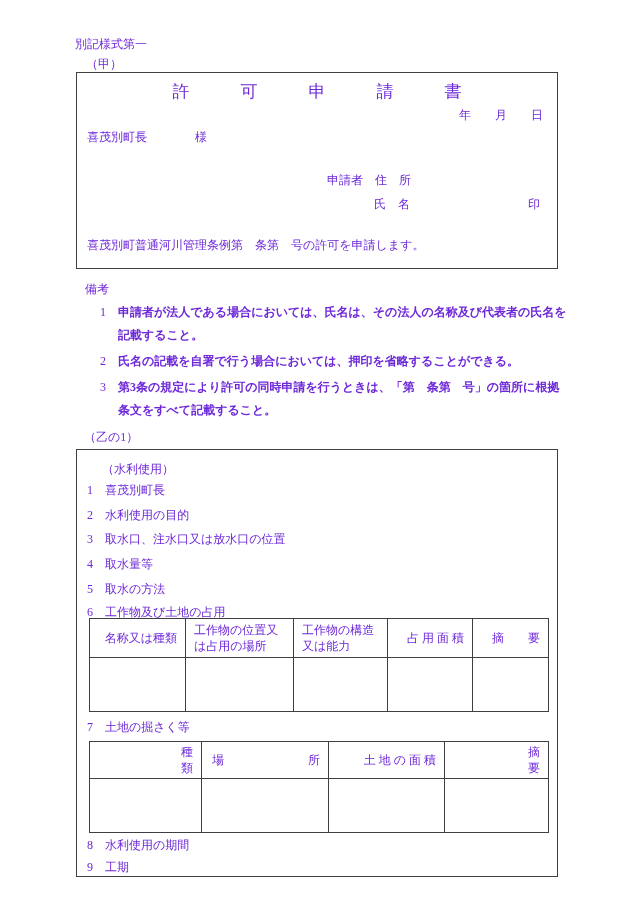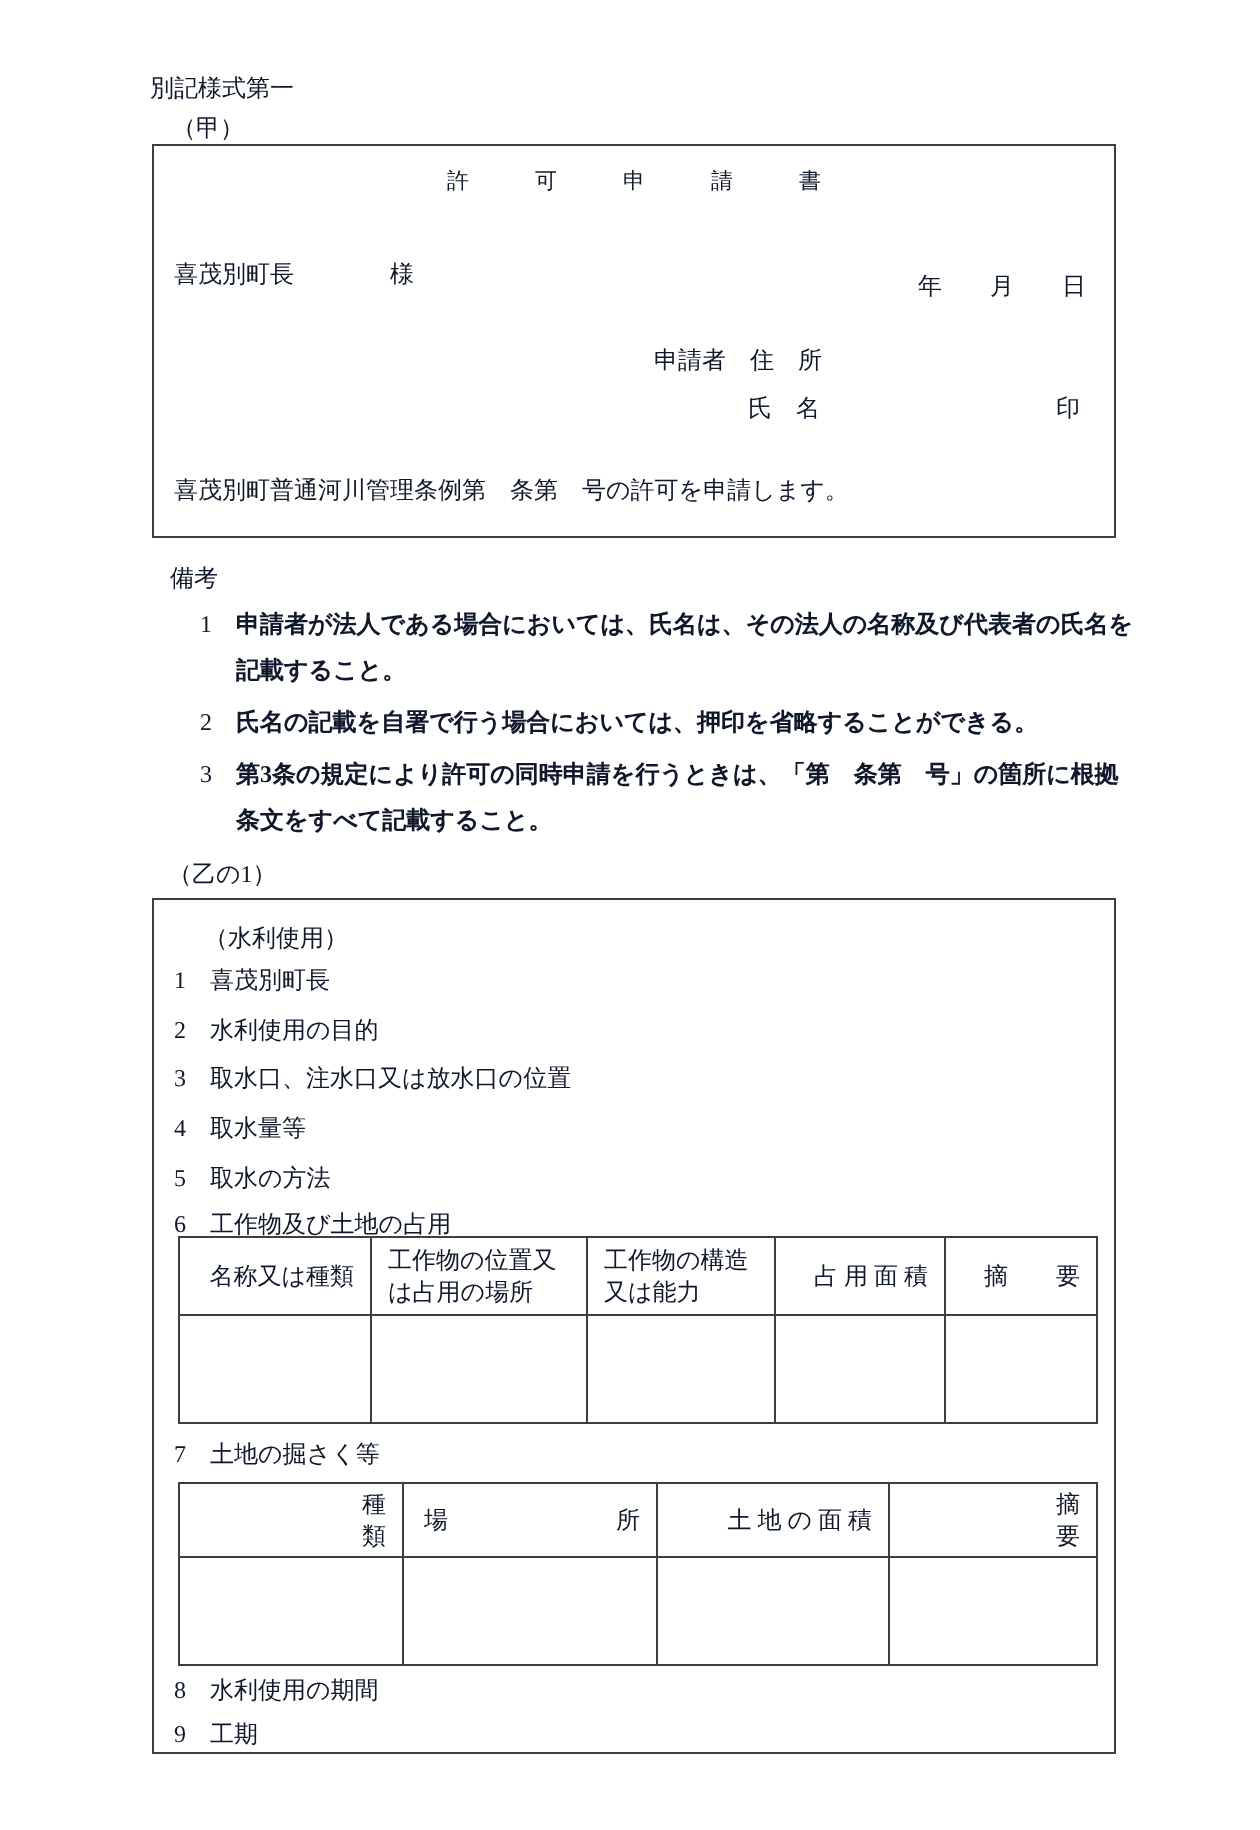--- a/index.html
+++ b/index.html
@@ -1,43 +1,43 @@
 <!DOCTYPE html>
 <html lang="ja"><head>
 <meta charset="utf-8">
 <style>
   html,body { margin:0; padding:0; background:#ffffff; }
   .page {
     position:relative;
     width:630px; height:915px;
     background:#ffffff;
     font-family:"Liberation Serif","DejaVu Serif",serif;
-    color:#0f172a;
+    color:#6d28d9;
     font-size:12px;
     line-height:17px;
   }
   .abs { position:absolute; }
 
   
   .style-number { left:75px; top:36px; }
   .kou-label    { left:86px; top:56px; }
   .otsu-label   { left:84px; top:429px; }
 
   
   .formbox {
     position:absolute;
     border:1px solid #3f3f3f;
     background:#fff;
   }
   .box-kou  { left:76px; top:72px;  width:480px; height:195px; }
   .box-otsu { left:76px; top:449px; width:480px; height:426px; }
 
   
-  .k-title      { left:0; right:0; top:10px; text-align:center; font-size:11px; }
-  .k-date       { right:14px; top:34px;margin-top:28px; }
+  .k-title      { left:0; right:0; top:10px; text-align:center; font-size:17px; }
+  .k-date       { right:14px; top:34px; }
   .k-addressee  { left:10px; top:56px; }
   .k-app1       { left:250px; top:99px; }
   .k-app1 .app-label { margin-right:12px; }
   .k-app2       { left:297px; top:123px; }
   .k-seal       { right:17px; top:123px; }
   .k-decl       { left:10px; top:164px; }
 
   
   .remarks { left:85px; top:281px; width:510px; }
   .remarks-heading { line-height:17px; }

